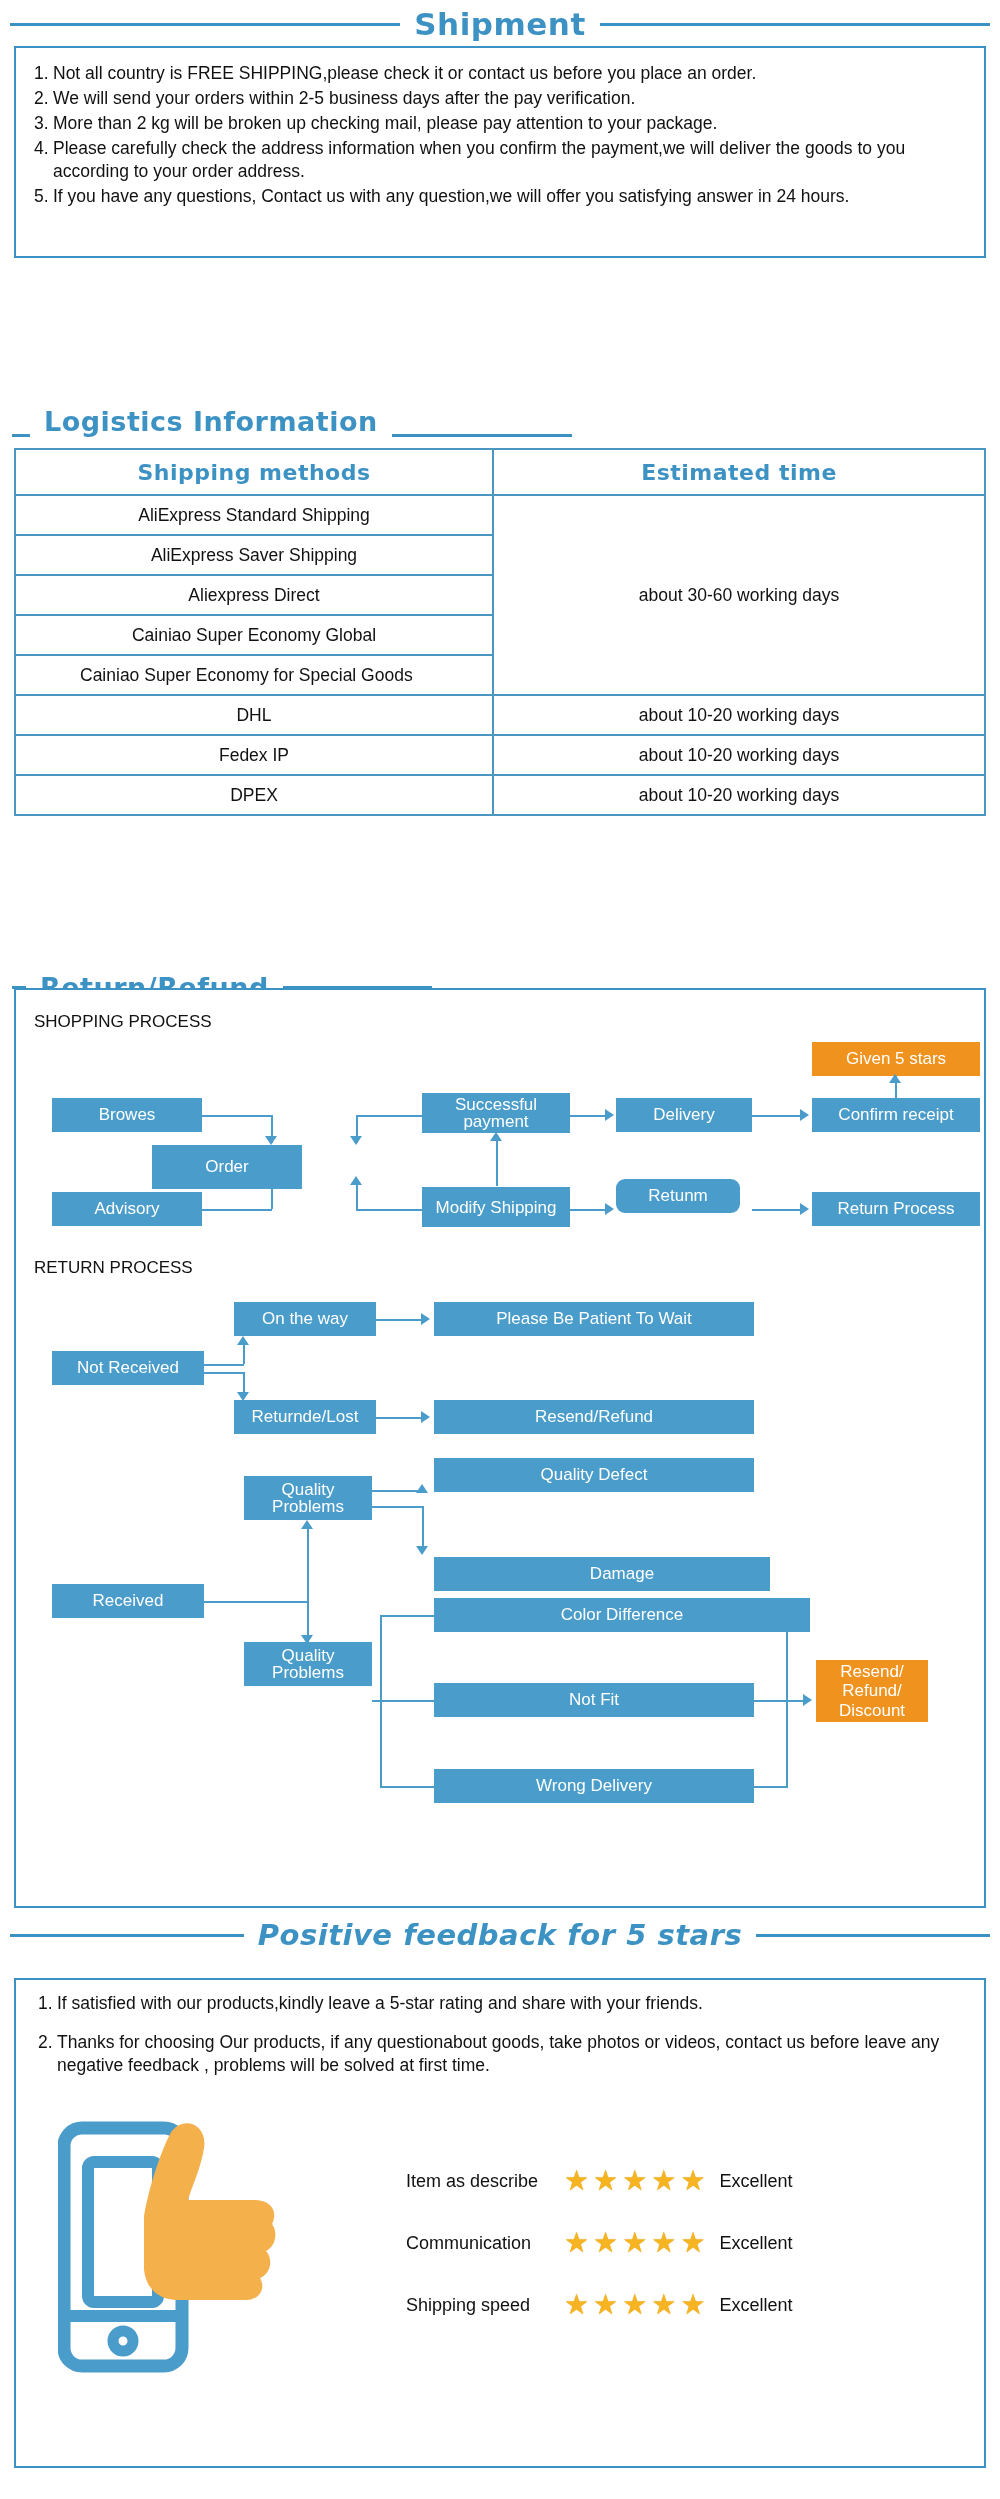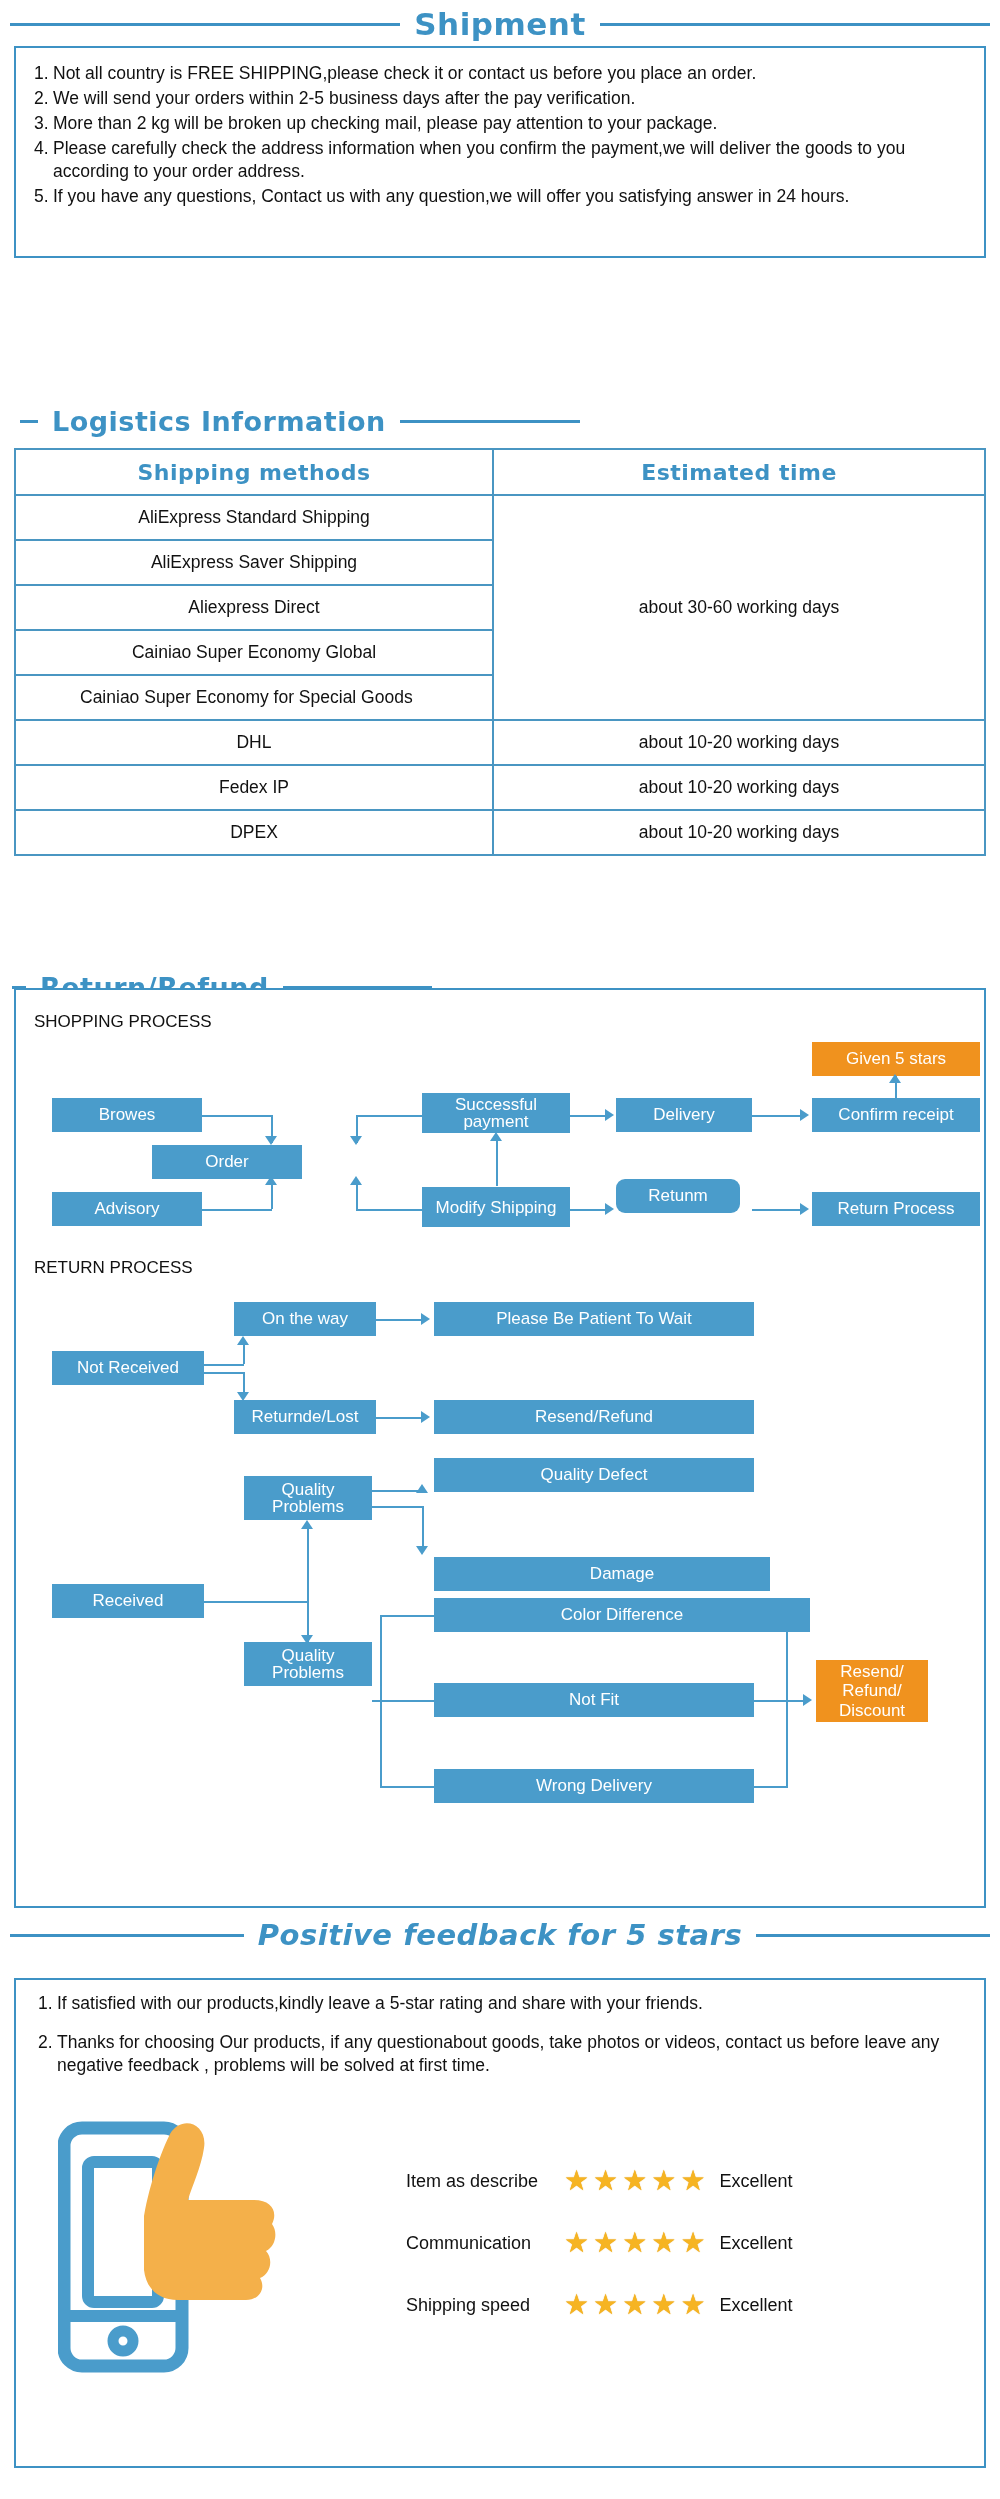--- a/index.html
+++ b/index.html
@@ -21,28 +21,28 @@
   
   .box{position:absolute;border:2px solid #3d92c4;box-sizing:border-box;background:#fff;}
 
   
   ol.num{margin:0;padding:0;list-style:none;}
   ol.num li{display:flex;font-size:17.5px;line-height:1.32;color:#111;margin-bottom:2px;}
   ol.num li .n{flex:0 0 auto;width:19px;text-align:left;}
   ol.num li .t{flex:1 1 auto;}
 
   
-  .logi-head{position:absolute;left:20px;top:406px;width:560px;}
+  .logi-head{position:absolute;left:12px;top:406px;width:560px;align-items:flex-end;}
   .logi-head .sec-title{font-size:27px;font-family:"DejaVu Sans",sans-serif;}
   .logi-head .rule.l{flex:0 0 18px;}
 
   table.logi{position:absolute;left:14px;top:448px;width:972px;border-collapse:collapse;table-layout:fixed;}
   table.logi td,table.logi th{border:2px solid #4a96c2;box-sizing:border-box;text-align:center;vertical-align:middle;font-weight:normal;}
   table.logi th{color:#3d92c4;font-weight:bold;font-size:22px;font-family:"DejaVu Sans",sans-serif;letter-spacing:.5px;height:46px;}
-  table.logi td{font-size:17.5px;color:#111;height:40px;padding:11px 6px;}
+  table.logi td{font-size:17.5px;color:#111;height:40px;padding:3px 6px;}
   .col-a{width:478px;}
   .col-b{width:auto;}
 
   
   .rr-head{position:absolute;left:12px;top:972px;width:420px;}
   .rr-head .sec-title{font-size:27px;font-family:"DejaVu Sans",sans-serif;}
   .rr-head .rule.l{flex:0 0 14px;}
 
   .rr-box{left:14px;top:988px;width:972px;height:920px;}
 
@@ -170,21 +170,21 @@
 
     <div class="node orange" style="left:796px;top:52px;width:168px;height:34px;">Given 5 stars</div>
     <div class="ln v" style="left:879px;top:86px;height:22px;"></div>
     <div class="ar u" style="left:873px;top:84px;"></div>
 
     <div class="node" style="left:36px;top:108px;width:150px;height:34px;">Browes</div>
     <div class="node two" style="left:406px;top:103px;width:148px;height:40px;">Successful payment</div>
     <div class="node" style="left:600px;top:108px;width:136px;height:34px;">Delivery</div>
     <div class="node" style="left:796px;top:108px;width:168px;height:34px;">Confirm receipt</div>
 
-    <div class="node" style="left:136px;top:155px;width:150px;height:34px;">Order</div>
+    <div class="node" style="left:136px;top:155px;width:150px;height:44px;">Order</div>
 
     <div class="node" style="left:36px;top:202px;width:150px;height:34px;">Advisory</div>
     <div class="node two" style="left:406px;top:197px;width:148px;height:40px;">Modify Shipping</div>
     <div class="node" style="left:600px;top:189px;width:124px;height:34px;border-radius:9px;">Retunm</div>
     <div class="node" style="left:796px;top:202px;width:168px;height:34px;">Return Process</div>
 
     <div class="ln h" style="left:186px;top:125px;width:70px;"></div>
     <div class="ln v" style="left:255px;top:125px;height:28px;"></div>
     <div class="ar d" style="left:249px;top:146px;"></div>
 

